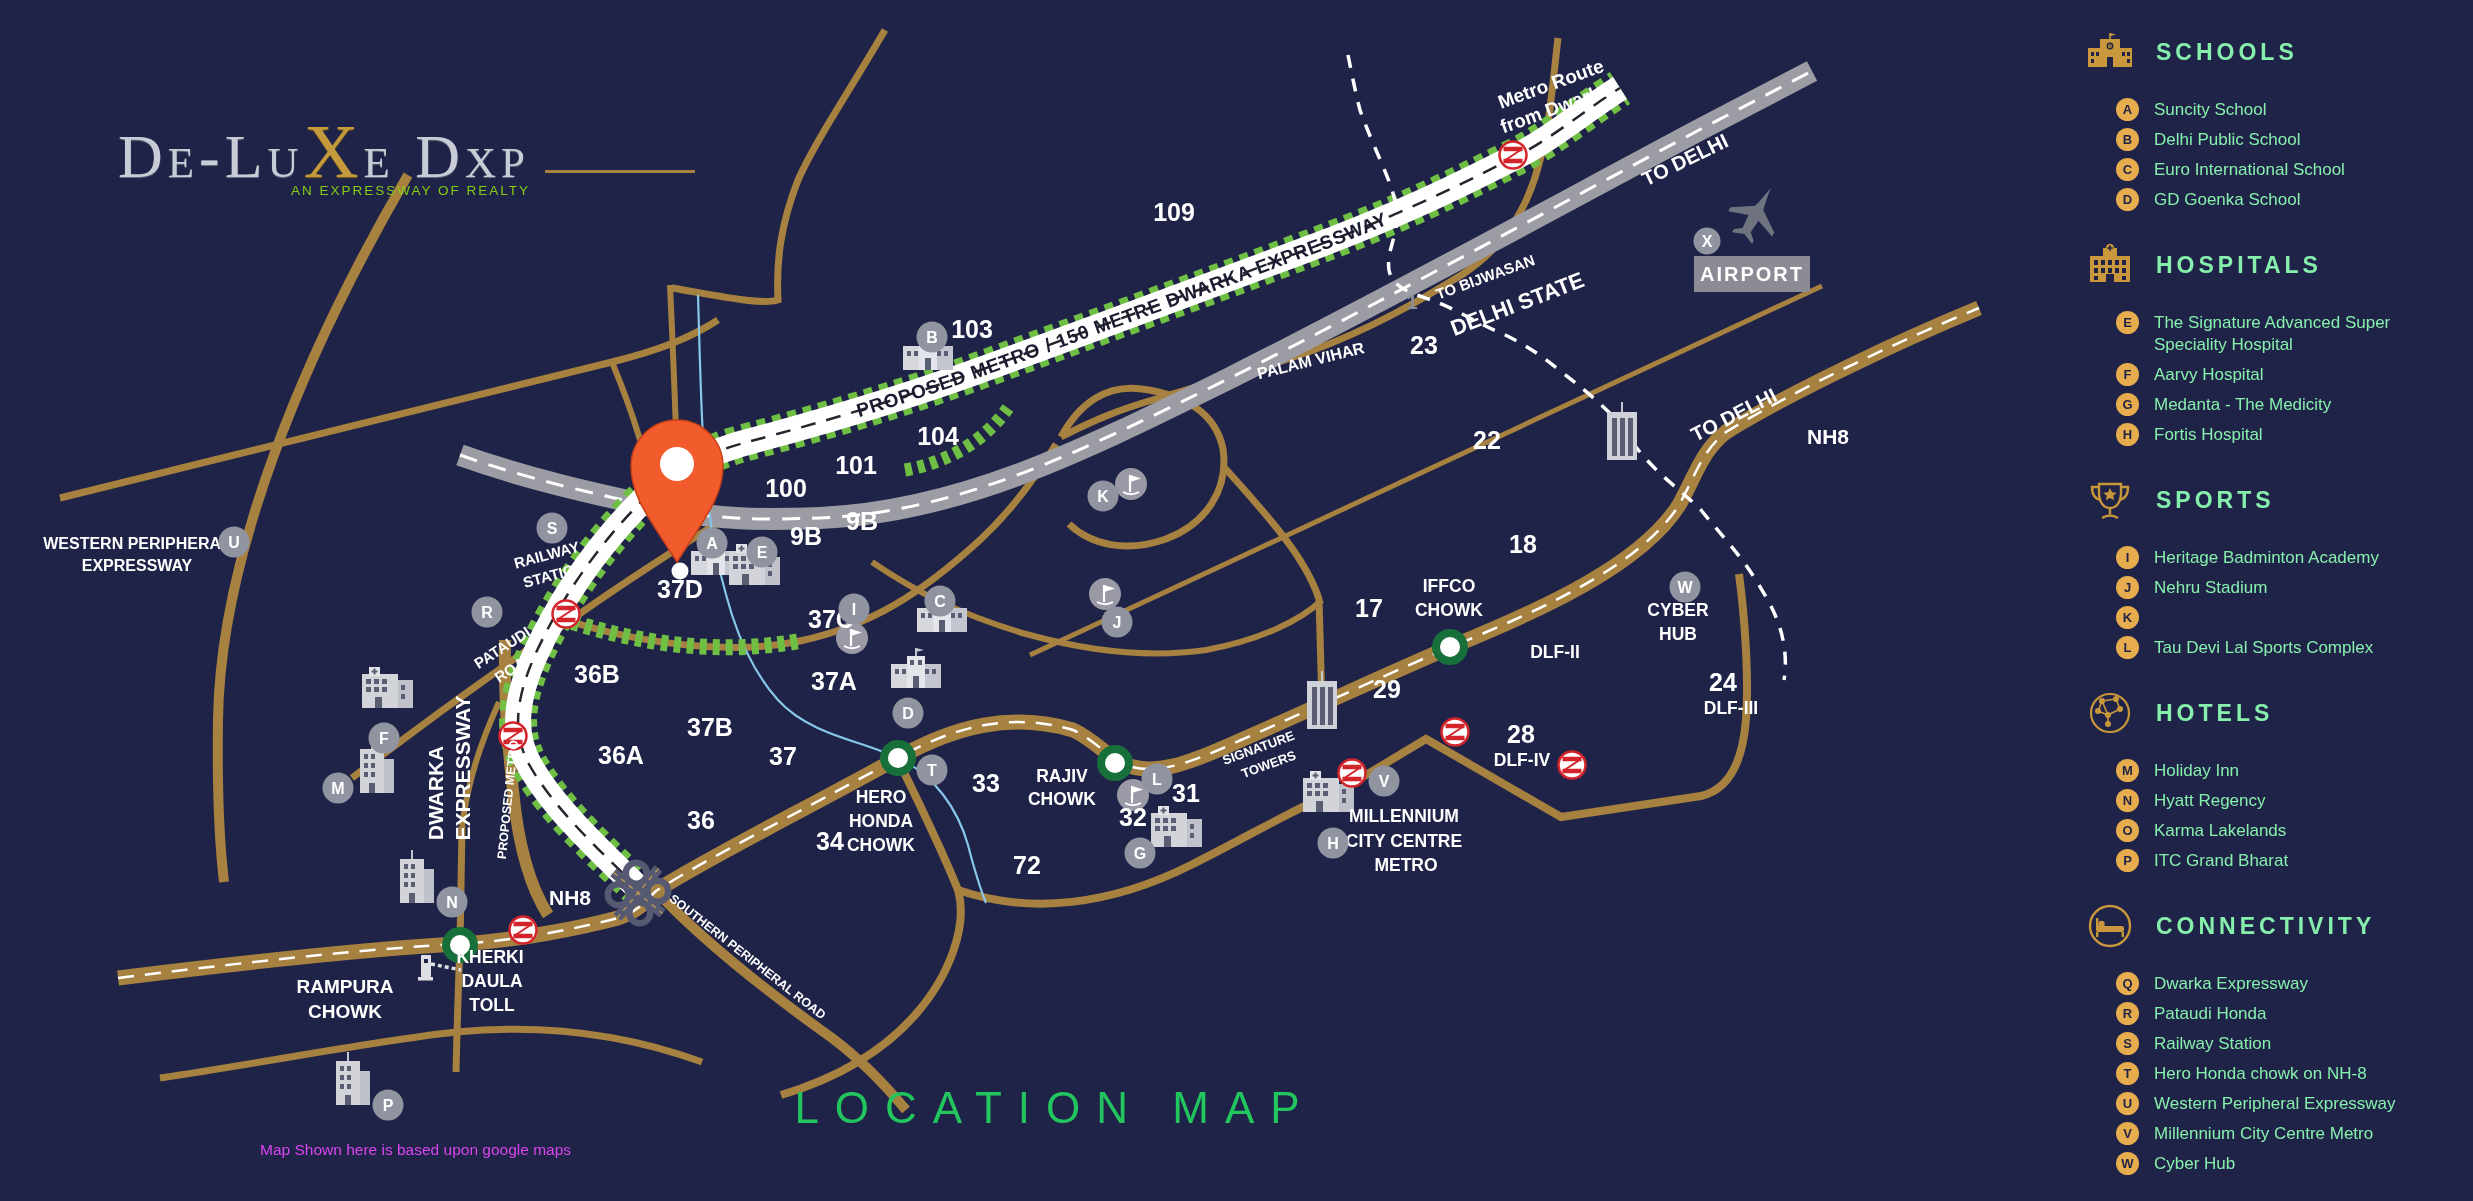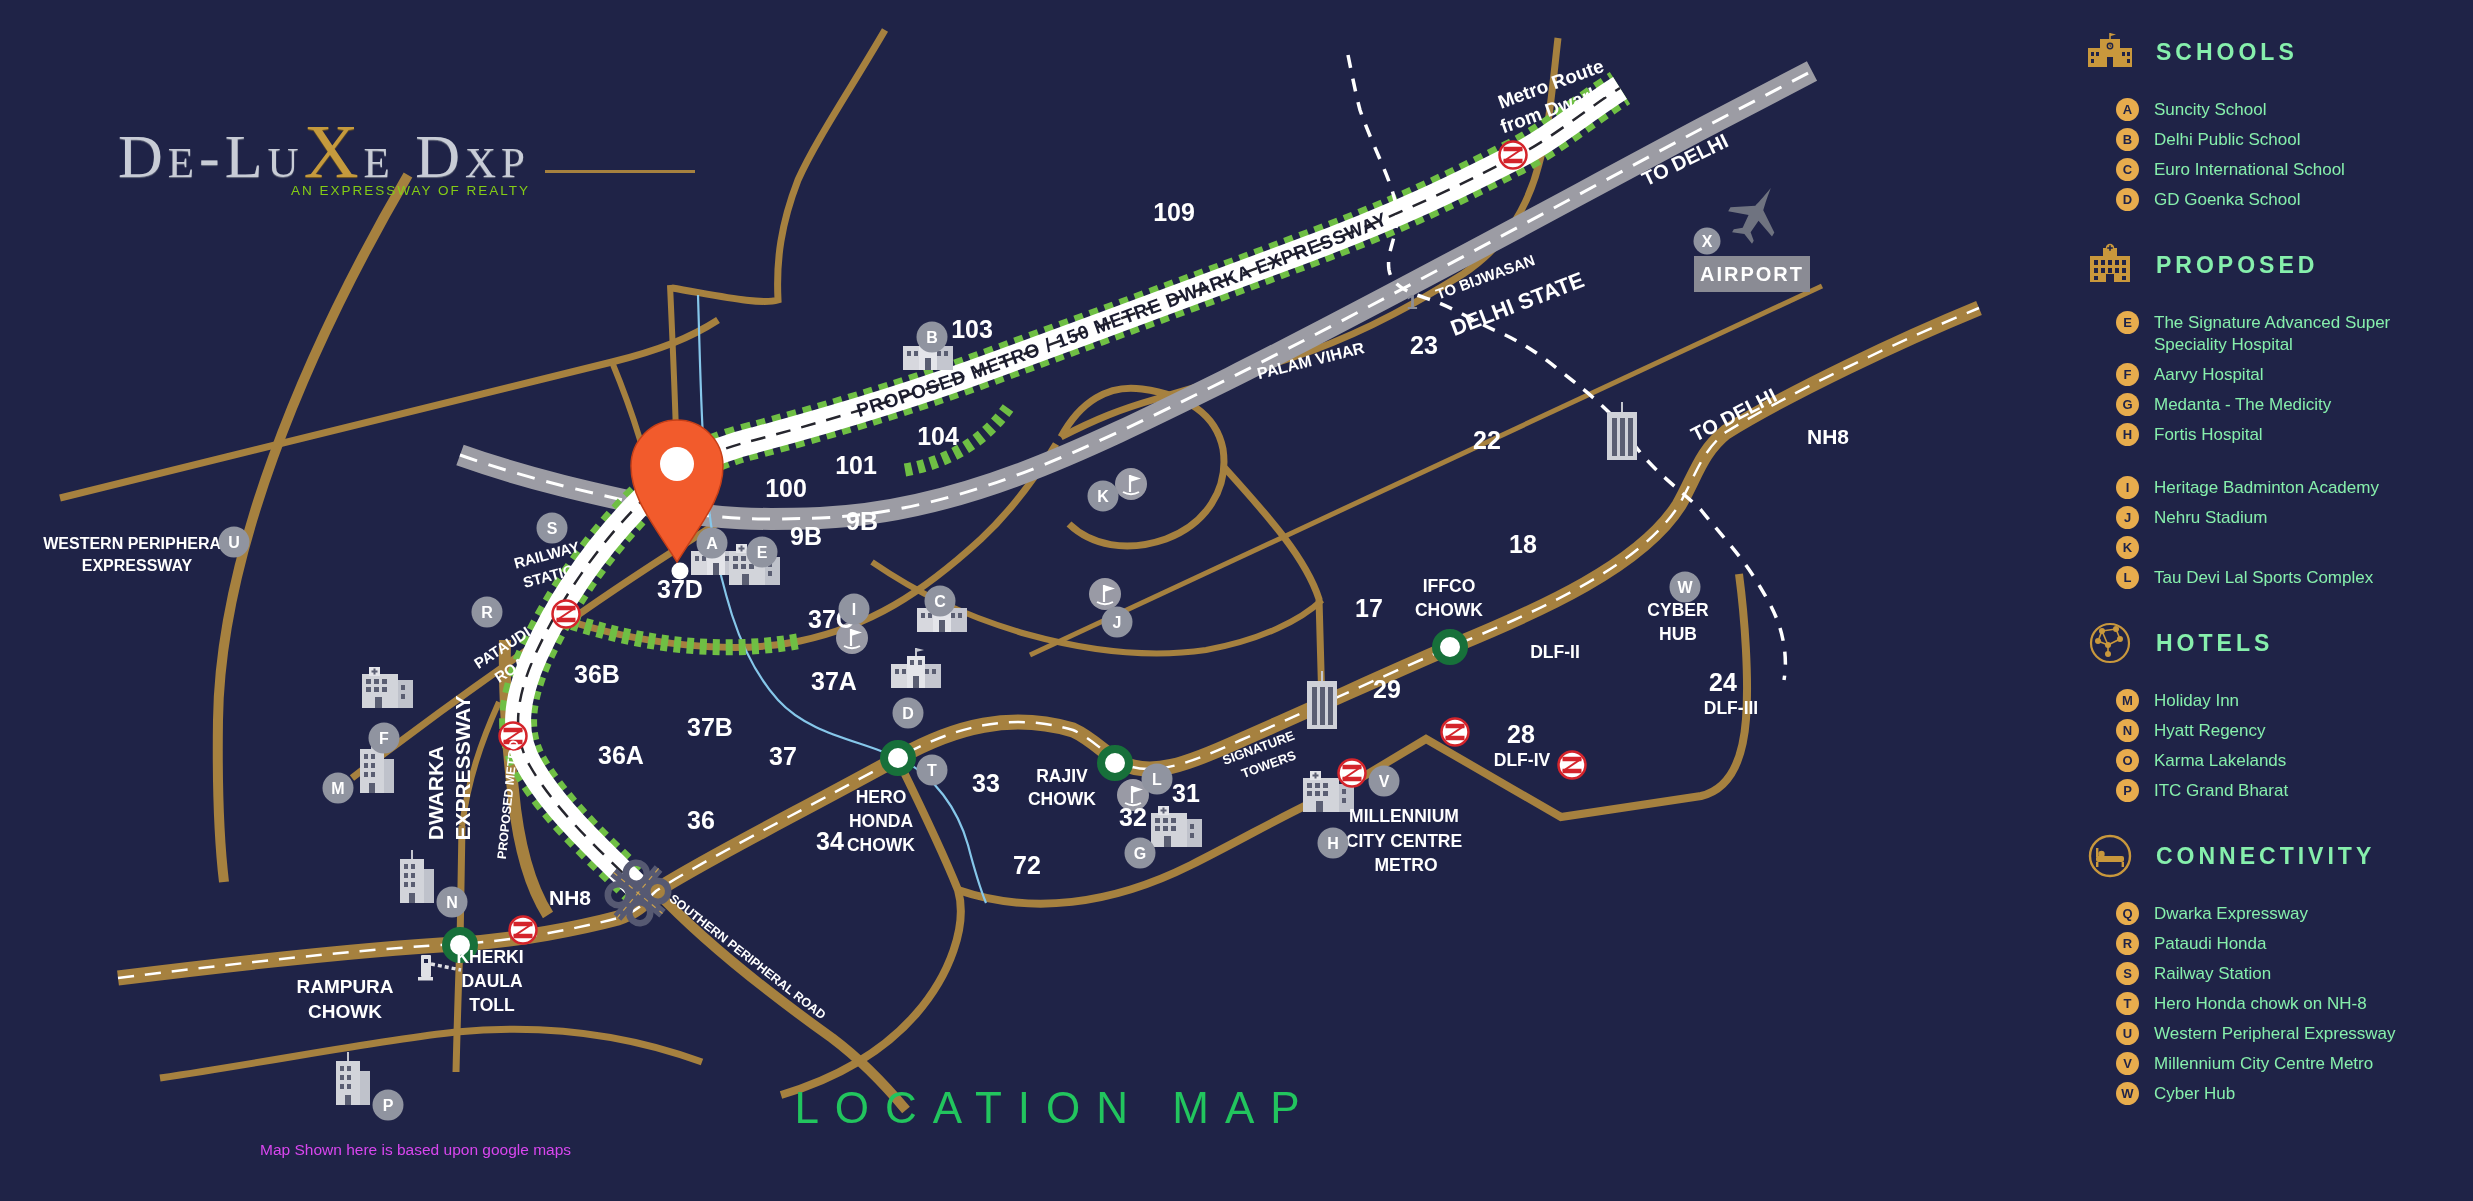--- a/index.html
+++ b/index.html
@@ -481,21 +481,21 @@
           <rect x="22" y="19" width="4" height="5"></rect>
               <rect x="22" y="27" width="4" height="5"></rect>
           <rect x="29" y="19" width="4" height="5"></rect>
               <rect x="29" y="27" width="4" height="5"></rect>
           <rect x="36" y="19" width="4" height="5"></rect>
               <rect x="36" y="27" width="4" height="5"></rect>
               <rect x="36" y="35" width="4" height="4"></rect>
           <rect x="20" y="33" width="8" height="8"></rect>
         </g>
       </svg>
-      <div class="leg-title">PROPOSED</div>
+      <div class="leg-title">HOSPITALS</div>
     </div>
     <div class="leg-items">
       <div class="leg-item">
             <div class="badge">E</div>
             <div class="leg-label">The Signature Advanced Super Speciality Hospital</div>
           </div>
       <div class="leg-item">
             <div class="badge">F</div>
             <div class="leg-label">Aarvy Hospital</div>
           </div>
@@ -504,20 +504,33 @@
             <div class="leg-label">Medanta - The Medicity</div>
           </div>
       <div class="leg-item">
             <div class="badge">H</div>
             <div class="leg-label">Fortis Hospital</div>
           </div>
     </div>
   </div>
 
   <div class="leg-section">
+    <div class="leg-head">
+      <svg class="hicon" viewBox="0 0 48 48">
+        <g stroke="#C9983C" stroke-width="2.4" fill="none">
+          <path d="M13,8 h22 v9 c0,9 -4.5,15 -11,15 s-11,-6 -11,-15 z"></path>
+          <path d="M13,11 h-7 c0,8 3,12 9,13"></path>
+          <path d="M35,11 h7 c0,8 -3,12 -9,13"></path>
+          <path d="M24,32 v6"></path>
+          <path d="M16,42 q8,-5 16,0"></path>
+        </g>
+        <path d="M24,12 l2,4.2 4.6,.5 -3.4,3.1 .9,4.5 -4.1,-2.3 -4.1,2.3 .9,-4.5 -3.4,-3.1 4.6,-.5 z" fill="#C9983C"></path>
+      </svg>
+      <div class="leg-title">SPORTS</div>
+    </div>
     <div class="leg-items">
       <div class="leg-item">
             <div class="badge">I</div>
             <div class="leg-label">Heritage Badminton Academy</div>
           </div>
       <div class="leg-item">
             <div class="badge">J</div>
             <div class="leg-label">Nehru Stadium</div>
           </div>
       <div class="leg-item">

